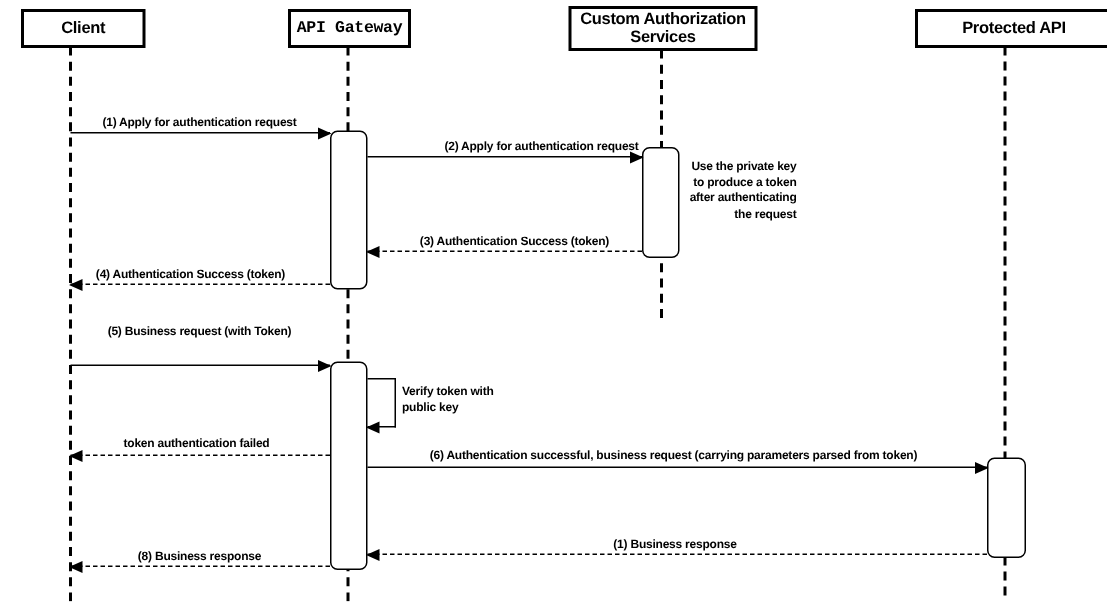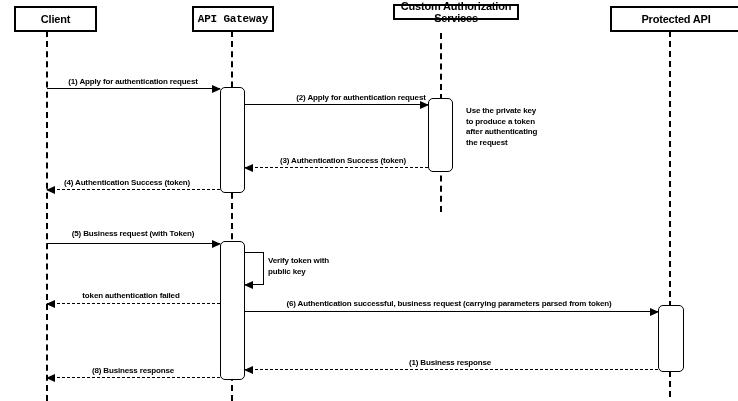--- a/index.html
+++ b/index.html
@@ -43,21 +43,21 @@
   <div class="lifeline" style="left:231px;top:31px;height:370px;"></div>
   <div class="lifeline" style="left:440px;top:33px;height:179px;"></div>
   <div class="lifeline" style="left:669px;top:31px;height:366px;"></div>
 
   <div class="participant" style="left:14px;top:6px;width:83px;height:26px;">
     <span>Client</span>
   </div>
   <div class="participant" style="left:192px;top:6px;width:82px;height:26px;font-family:Liberation Mono, monospace;">
     <span>API Gateway</span>
   </div>
-  <div class="participant" style="left:379px;top:4px;width:126px;height:16px;margin-left:14px;">
+  <div class="participant" style="left:379px;top:4px;width:126px;height:30px;">
     <span>Custom Authorization Services</span>
   </div>
   <div class="participant" style="left:610px;top:6px;width:132px;height:26px;">
     <span>Protected API</span>
   </div>
 
   <div class="activation" style="left:220px;top:87px;height:106px;"></div>
   <div class="activation" style="left:428px;top:98px;height:74px;"></div>
   <div class="activation" style="left:220px;top:241px;height:139px;"></div>
   <div class="activation" style="left:658px;top:305px;height:67px;width:26px;"></div>
@@ -65,33 +65,33 @@
   <div class="msg-label" style="left:133px;top:77px;">(1) Apply for authentication request</div>
   <div class="msg-line" style="left:47px;top:88px;width:173px;">
     <span class="head right"></span>
   </div>
 
   <div class="msg-label" style="left:337px;top:93px;margin-left:24px;">(2) Apply for authentication request</div>
   <div class="msg-line" style="left:245px;top:104px;width:183px;">
     <span class="head right"></span>
   </div>
 
-  <div class="note" style="left:466px;top:106px;width:78px;">Use the private key to produce a token after authenticating the request</div>
+  <div class="note" style="left:453px;top:106px;width:78px;text-align:right;">Use the private key to produce a token after authenticating the request</div>
 
   <div class="msg-label" style="left:343px;top:156px;">(3) Authentication Success (token)</div>
   <div class="msg-line dashed" style="left:245px;top:167px;width:183px;">
     <span class="head left"></span>
   </div>
 
   <div class="msg-label" style="left:127px;top:178px;">(4) Authentication Success (token)</div>
   <div class="msg-line dashed" style="left:47px;top:189px;width:173px;">
     <span class="head left"></span>
   </div>
 
-  <div class="msg-label" style="left:133px;top:229px;">(5) Business request (with Token)</div>
+  <div class="msg-label" style="left:133px;top:216px;">(5) Business request (with Token)</div>
   <div class="msg-line" style="left:47px;top:243px;width:173px;">
     <span class="head right"></span>
   </div>
 
   <div class="msg-line" style="left:245px;top:252px;width:19px;"></div>
   <div class="vline" style="left:263px;top:252px;height:33px;"></div>
   <div class="msg-line" style="left:245px;top:284px;width:19px;">
     <span class="head left"></span>
   </div>
   <div class="note" style="left:268px;top:256px;width:72px;">Verify token with public key</div>

